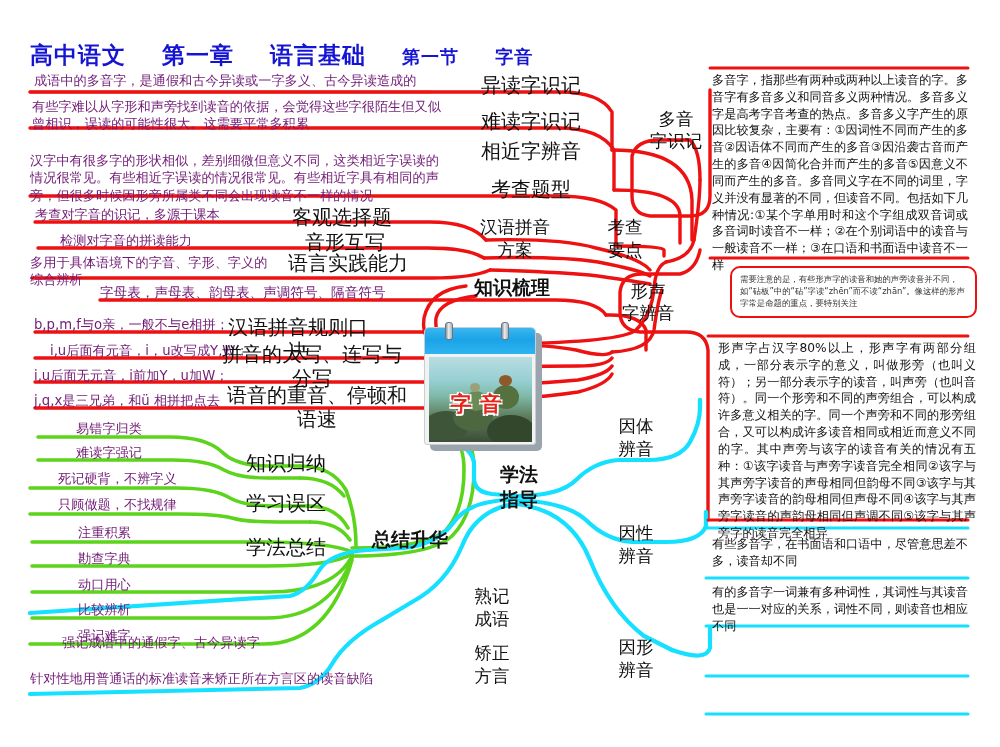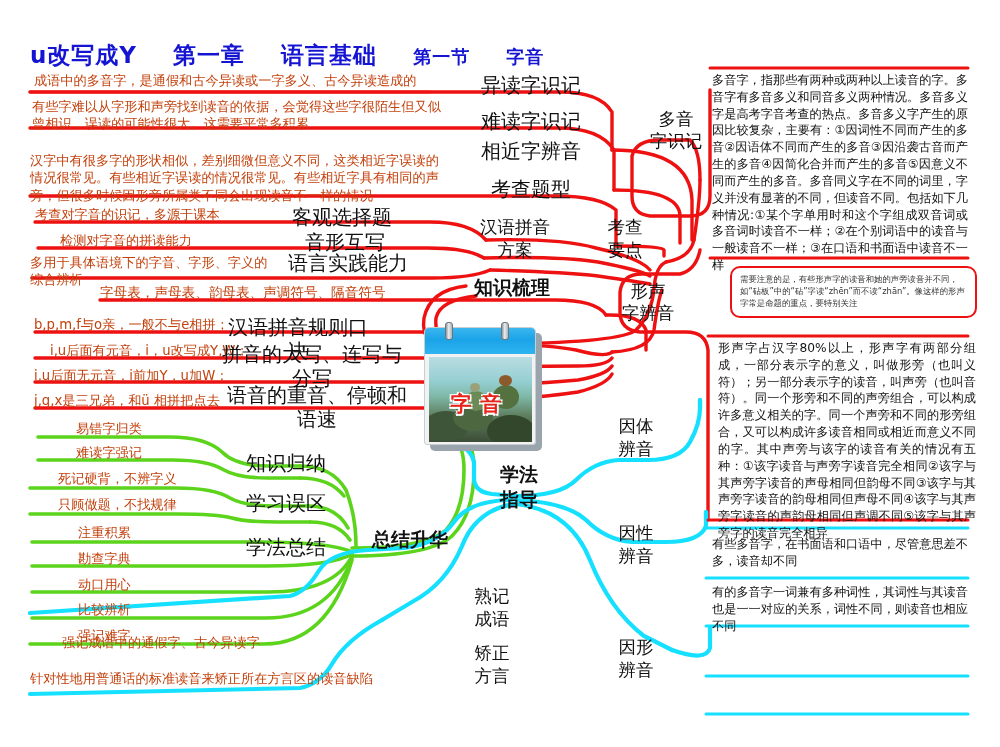--- a/index.html
+++ b/index.html
@@ -3,21 +3,21 @@
 <meta charset="utf-8">
 <style>
   html,body{margin:0;padding:0;background:#ffffff;}
   body{font-family:"DejaVu Sans","Liberation Sans",sans-serif;}
   #stage{position:relative;width:1000px;height:747px;overflow:hidden;background:#fff;}
   svg#wires{position:absolute;left:0;top:0;width:1000px;height:747px;}
 
   .title{position:absolute;left:30px;top:40px;font-size:23px;font-weight:bold;color:#1414d2;letter-spacing:1px;white-space:nowrap;}
   .title .sub{font-size:18px;}
 
-  .txt{position:absolute;color:#c2410c;line-height:1.32;}
+  .txt{position:absolute;color:#701a75;line-height:1.32;}
   .leaf{font-size:13.2px;}
   .leaf2{font-size:13.6px;}
   .node{position:absolute;font-size:20px;color:#111;line-height:1.18;text-align:center;font-weight:500;}
   .node.big{font-size:17.5px;}
   .node.huge{font-size:19px;font-weight:bold;}
   .rtext{position:absolute;font-size:12.2px;color:#111;line-height:1.38;text-align:justify;}
 
   .notebox{position:absolute;border:2px solid #ee1111;border-radius:10px;padding:5px 7px 6px 8px;
            font-size:8.4px;line-height:1.45;color:#333;background:#fff;}
 
@@ -136,21 +136,21 @@
       <path d="M708,336 L968,336"></path>
       <path d="M708,520 L968,520"></path>
     </g>
 
     <g fill="none" stroke="#ee1111" stroke-width="2.6" stroke-linecap="round">
       <path d="M30,92 L430,92"></path>
     </g>
   </svg>
 
   <div class="title">
-    <span>u改写成Y</span>
+    <span>高中语文</span>
     &nbsp;&nbsp;
     <span>第一章</span>
     &nbsp;&nbsp;
     <span>语言基础</span>
     &nbsp;&nbsp;
     <span class="sub">第一节</span>
     &nbsp;&nbsp;
     <span class="sub">字音</span>
   </div>
 

